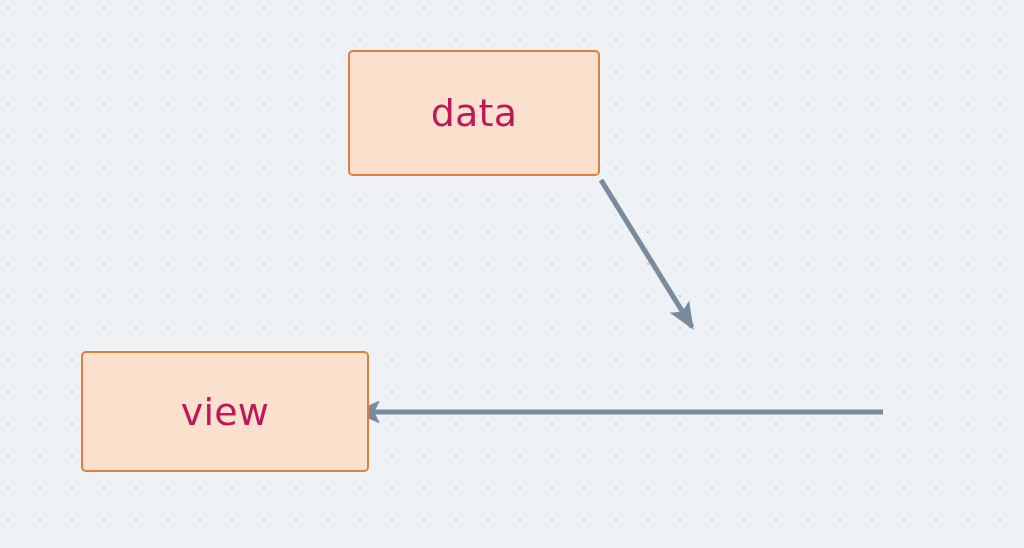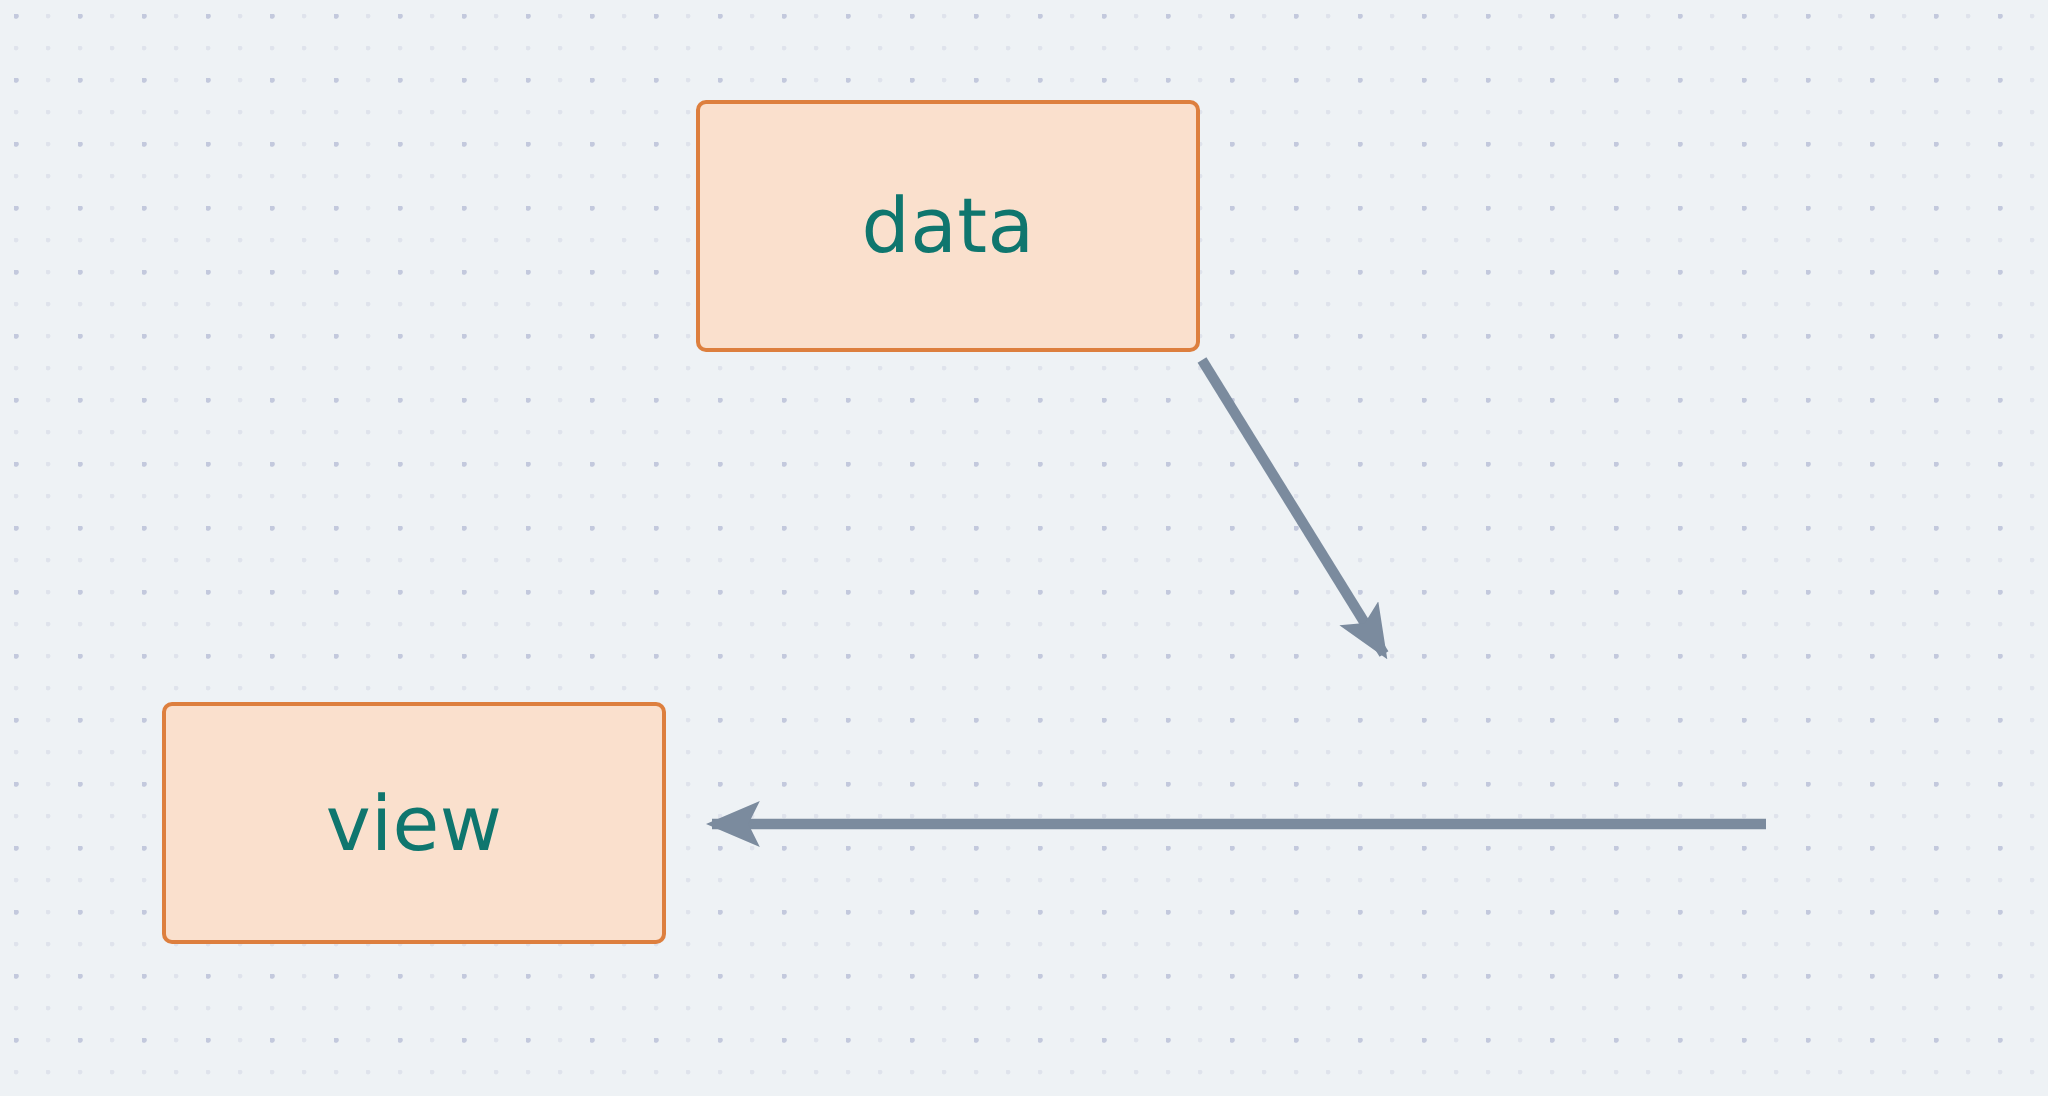--- a/index.html
+++ b/index.html
@@ -42,29 +42,29 @@
     align-items: center;
     justify-content: center;
     background: #fae0cd;
     border: 2.5px solid #dd7f3e;
     border-radius: 5px;
   }
 
   .node-label {
     font-size: 38px;
     line-height: 1;
-    color: #0f766e;
+    color: #be185d;
     letter-spacing: 0.2px;
     white-space: nowrap;
     font-weight: 400;
   }
 
   
   #node-data     { left: 348px; top: 50px;  width: 252px; height: 126px; }
-  #node-view     { left: 81px;  top: 351px; width: 252px; height: 121px; align-items: center; }
+  #node-view     { left: 81px;  top: 351px; width: 288px; height: 121px; align-items: center; }
   #node-computed { left: 631px; top: 350px; width: 252px; height: 123px; }
 </style>
 </head>
 <body>
 
 <div id="canvas">
 
   <svg id="edge-layer" viewBox="0 0 1024 548" width="1024" height="548" xmlns="http://www.w3.org/2000/svg">
     <defs>
       <marker id="arrowhead" markerWidth="5.2" markerHeight="4.4" refX="4.6" refY="2.2" orient="auto" markerUnits="strokeWidth">

